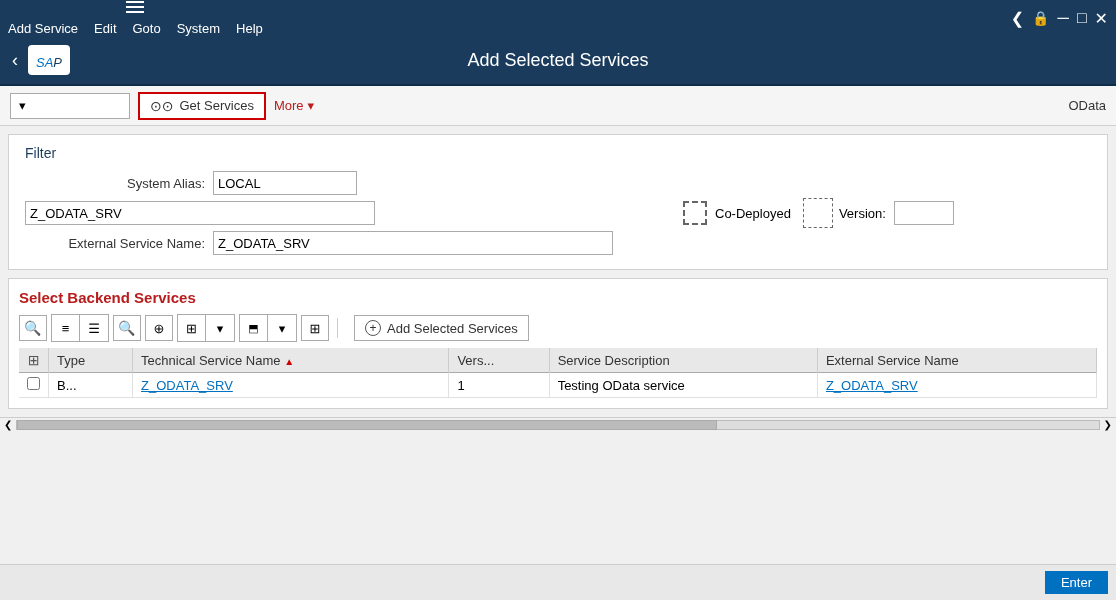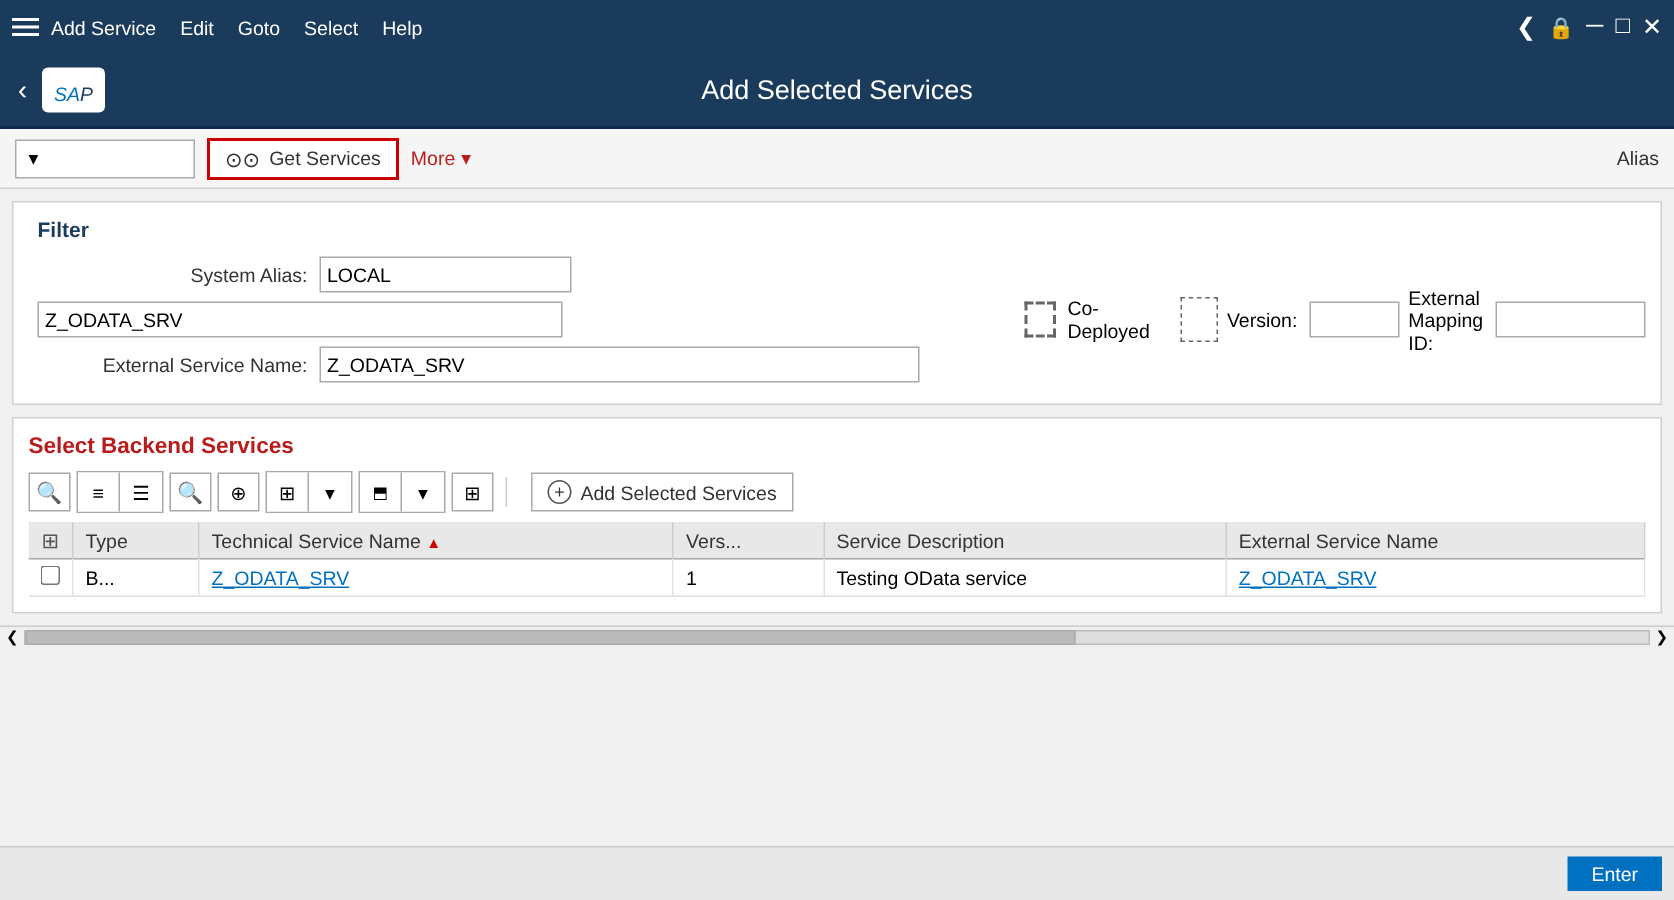--- a/index.html
+++ b/index.html
@@ -8,21 +8,21 @@
     
     .title-bar {
       background: #1a3b5c;
       height: 36px;
       display: flex;
       align-items: center;
       justify-content: space-between;
       padding: 0 8px;
       color: white;
     }
-    .title-bar-left { display: flex; align-items: center; gap: 8px; }
+    .title-bar-left { display: flex; align-items: center; gap: 8px; flex-direction: column; }
     .title-bar-menu { display: flex; gap: 16px; font-size: 13px; }
     .title-bar-menu span { cursor: pointer; color: white; }
     .title-bar-right { display: flex; gap: 8px; align-items: center; }
     .title-bar-icon { color: white; cursor: pointer; font-size: 16px; }
     .hamburger { display: flex; flex-direction: column; gap: 3px; cursor: pointer; }
     .hamburger span { width: 18px; height: 2px; background: white; display: block; }
 
     
     .sap-header {
       background: #1a3b5c;
@@ -116,21 +116,21 @@
 
     
     .filter-section {
       background: white;
       border: 1px solid #d0d0d0;
       margin: 8px;
       padding: 10px 16px 14px;
     }
     .filter-title {
       font-size: 14px;
-      font-weight: bold;
+      font-weight: normal;
       color: #1a3b5c;
       margin-bottom: 10px;
     }
     .filter-row {
       display: flex;
       align-items: center;
       gap: 8px;
     }
     .filter-label {
       text-align: right;
@@ -297,21 +297,21 @@
   <div class="title-bar-left">
     <div class="hamburger">
       <span></span>
         <span></span>
         <span></span>
     </div>
     <div class="title-bar-menu">
       <span>Add Service</span>
       <span>Edit</span>
       <span>Goto</span>
-      <span>Select</span>
+      <span>System</span>
       <span>Help</span>
     </div>
   </div>
   <div class="title-bar-right">
     <span class="title-bar-icon">❮</span>
     <span class="title-bar-icon" style="font-size:14px;">🔒</span>
     <span class="title-bar-icon">─</span>
     <span class="title-bar-icon">□</span>
     <span class="title-bar-icon">✕</span>
   </div>
@@ -335,52 +335,48 @@
     </div>
     <button class="get-services-btn">
       <span style="font-size:14px;">⊙⊙</span>
       <span>Get Services</span>
     </button>
     <button class="more-btn">
       <span>More</span>
       <span>▾</span>
     </button>
   </div>
-  <button class="exit-btn">Alias</button>
+  <button class="exit-btn">OData</button>
 </div>
 
 <div class="filter-section">
   <div class="filter-title">Filter</div>
   <div style="display:flex; gap:40px;">
     <div style="display:flex; flex-direction:column; gap:6px;">
       <div class="filter-row">
         <span class="filter-label">System Alias:</span>
-        <input class="filter-input" style="width: 168px;" value="LOCAL">
+        <input class="filter-input" style="width: 144px;" value="LOCAL">
       </div>
       <div class="filter-row">
         <input class="filter-input" style="width: 350px;" value="Z_ODATA_SRV">
       </div>
       <div class="filter-row">
         <span class="filter-label">External Service Name:</span>
         <input class="filter-input" style="width: 400px;" value="Z_ODATA_SRV">
       </div>
     </div>
     <div class="filter-right">
       <div class="co-deployed-row">
         <div class="co-deployed-box"></div>
         <span>Co-Deployed</span>
         <div style="width:30px; height:30px; border: 1.5px dashed #666; margin-left:4px;"></div>
       </div>
       <div class="version-row">
         <span>Version:</span>
         <input class="small-input" style="">
-      </div>
-      <div class="ext-mapping-row">
-        <span>External Mapping ID:</span>
-        <input class="small-input-wide" style="">
       </div>
     </div>
   </div>
 </div>
 
 <div class="backend-section">
   <div class="backend-title">Select Backend Services</div>
   <div class="backend-toolbar">
 
     <button class="tool-btn" style="font-size:14px;">🔍</button>

